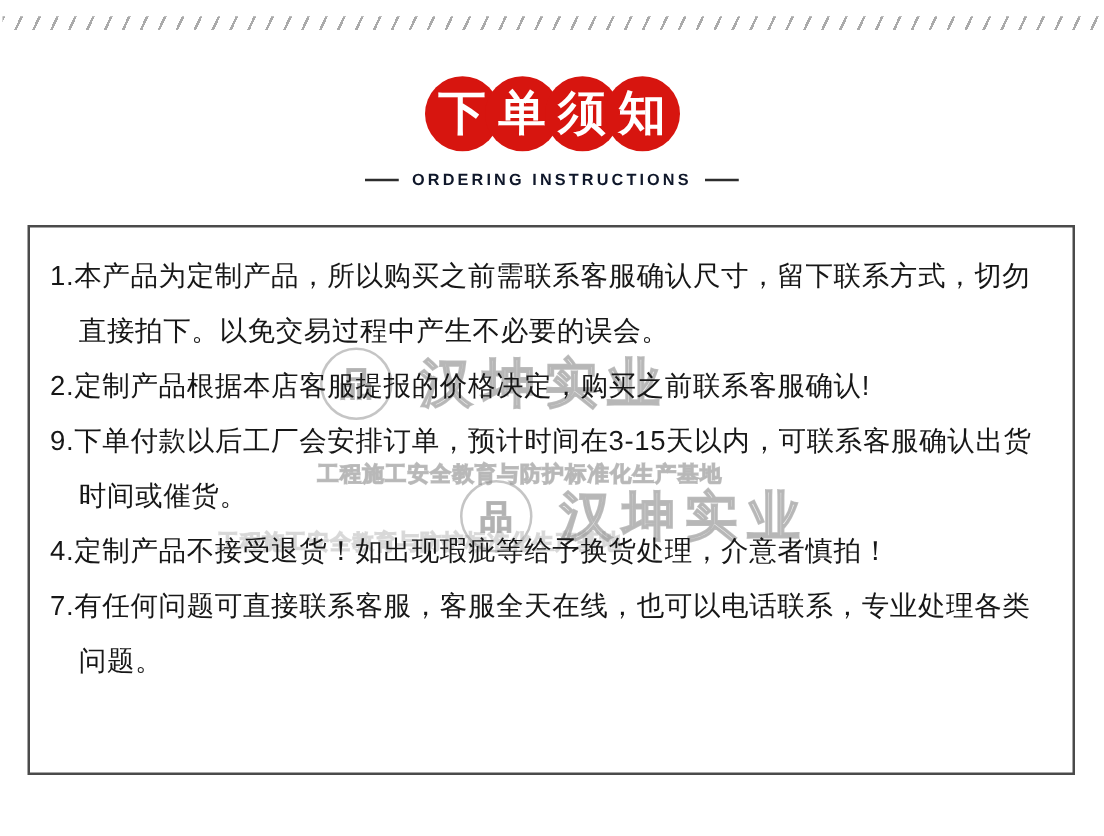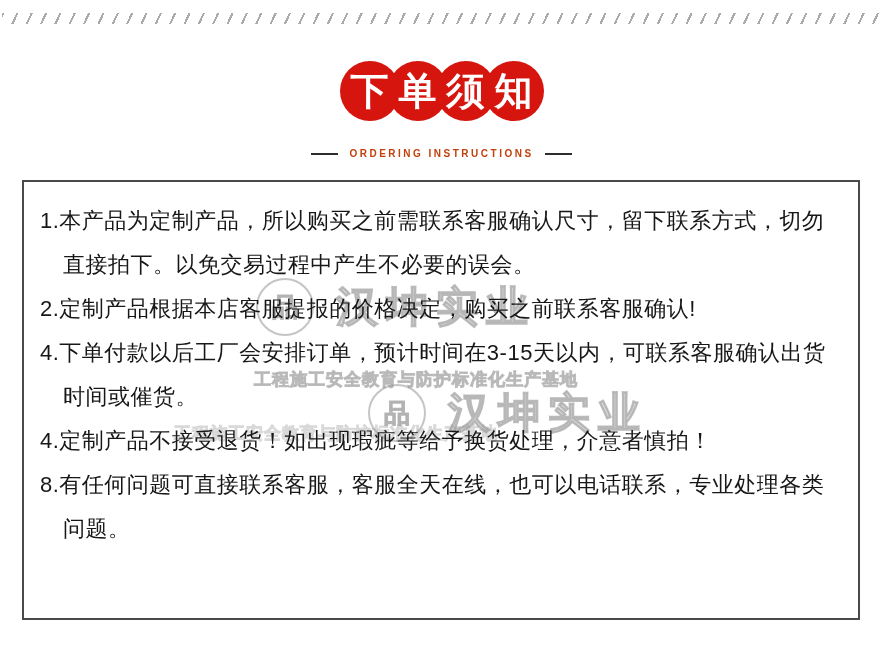--- a/index.html
+++ b/index.html
@@ -38,23 +38,23 @@
   }
   .badge-circle + .badge-circle { margin-left: -12px; }
 
   
   .subtitle-row {
     position: absolute; top: 136px; left: 0; right: 0;
     display: flex; justify-content: center; align-items: center;
   }
   .dash { width: 27px; height: 2px; background: #2d2d2d; }
   .subtitle {
-    margin: 12px 11px;
-    font-size: 10px; font-weight: 700; letter-spacing: 2.5px;
-    color: #c2410c; white-space: nowrap;
+    margin: 0 11px;
+    font-size: 13px; font-weight: 700; letter-spacing: 2.5px;
+    color: #0f172a; white-space: nowrap;
   }
 
   
   .box {
     position: absolute; top: 180px; left: 22px;
     width: 838px; height: 440px;
     border: 2px solid #4a4a4a;
     background: transparent;
   }
 
@@ -139,20 +139,20 @@
           <span class="wm-logo-glyph">品</span>
         </span>
         <span class="wm-brand">汉坤实业</span>
       </div>
       <div class="wm-slogan wm-slogan2">工程施工安全教育与防护标准化生产基地</div>
     </div>
 
     <div class="list">
       <p class="item">1.本产品为定制产品，所以购买之前需联系客服确认尺寸，留下联系方式，切勿直接拍下。以免交易过程中产生不必要的误会。</p>
       <p class="item">2.定制产品根据本店客服提报的价格决定，购买之前联系客服确认!</p>
-      <p class="item">4.下单付款以后工厂会安排订单，预计时间在3-15天以内，可联系客服确认出货时间或催货。</p>
+      <p class="item">9.下单付款以后工厂会安排订单，预计时间在3-15天以内，可联系客服确认出货时间或催货。</p>
       <p class="item">4.定制产品不接受退货！如出现瑕疵等给予换货处理，介意者慎拍！</p>
-      <p class="item">8.有任何问题可直接联系客服，客服全天在线，也可以电话联系，专业处理各类问题。</p>
+      <p class="item">7.有任何问题可直接联系客服，客服全天在线，也可以电话联系，专业处理各类问题。</p>
     </div>
 
   </div>
 
 </div>
 
 </body></html>

